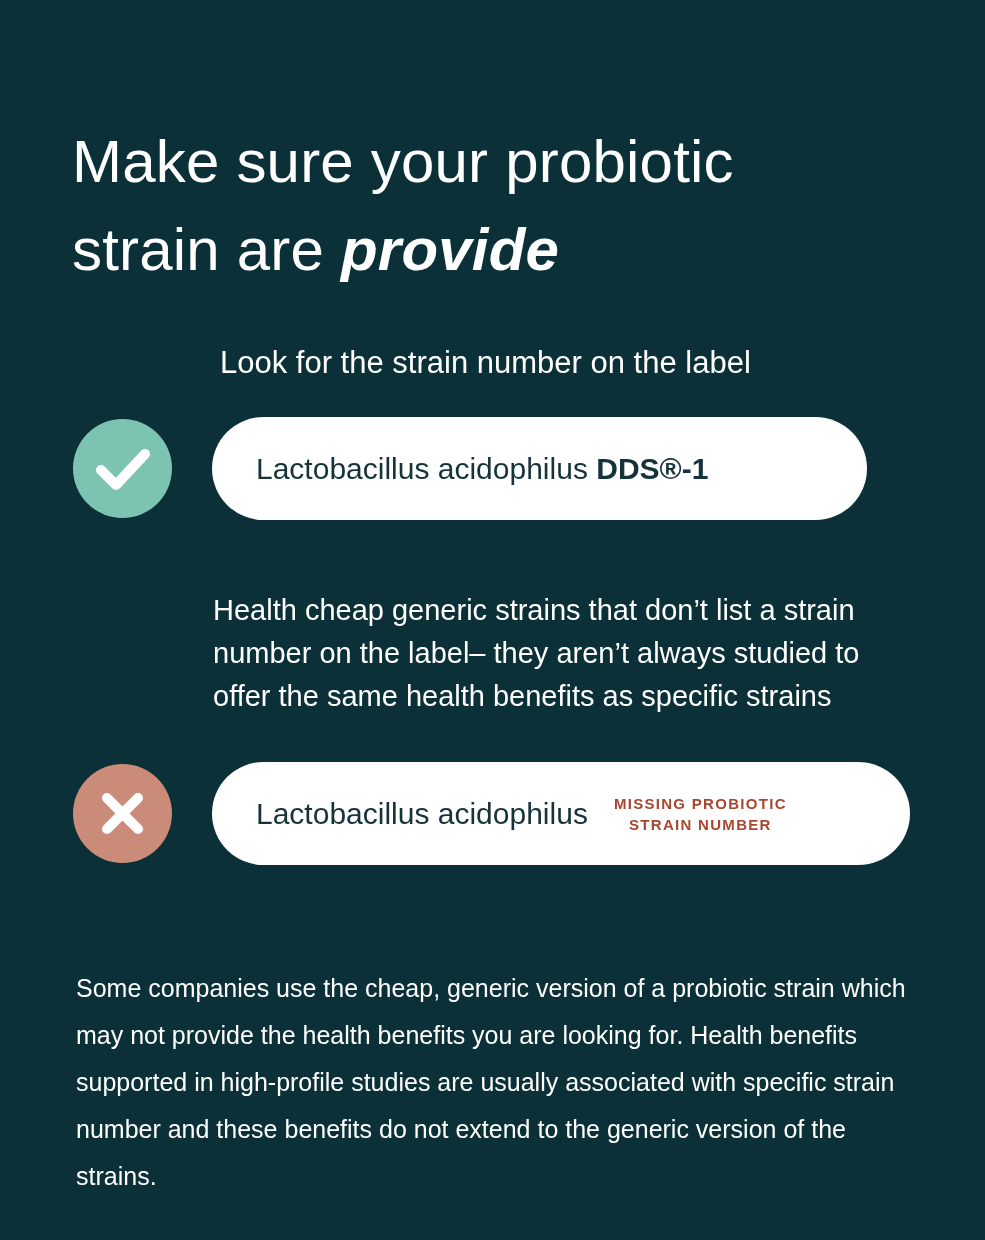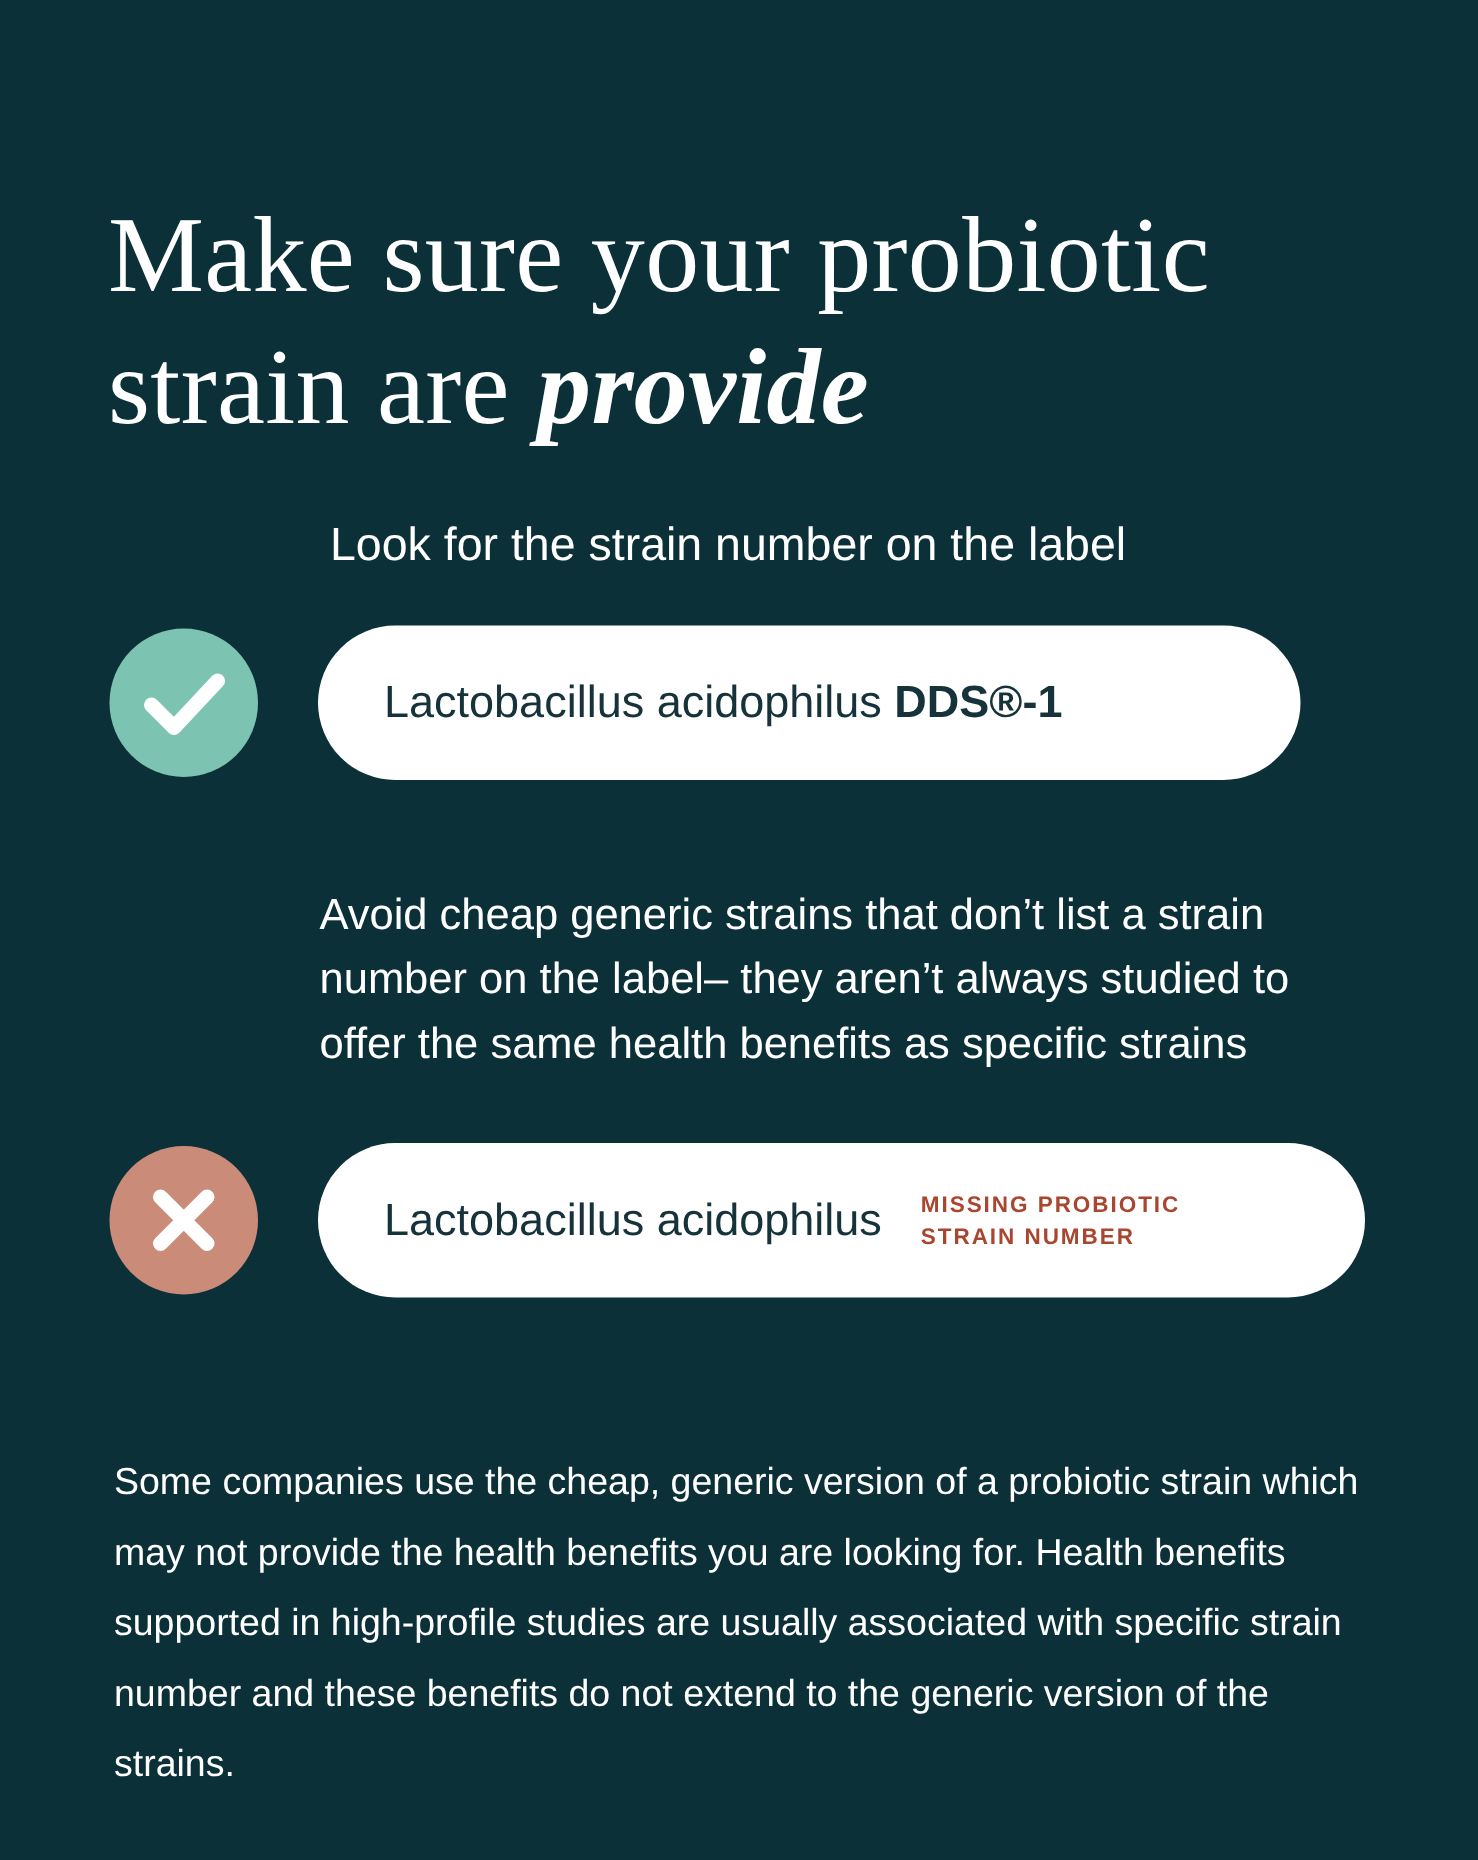--- a/index.html
+++ b/index.html
@@ -21,22 +21,22 @@
     box-sizing: border-box;
   }
 
   
   .headline {
     position: absolute;
     left: 72px;
     top: 78px;
     width: 860px;
     color: #ffffff;
-    font-family: Liberation Serif, serif;
-    font-size: 72px;
+    font-family: Liberation Sans, sans-serif;
+    font-size: 60px;
     line-height: 88px;
     letter-spacing: 0.2px;
     font-weight: 400;
   }
   .headline .em {
     font-style: italic;
     font-weight: 700;
   }
 
   
@@ -99,20 +99,21 @@
     font-weight: 700;
   }
 
   .missing-note {
     margin-left: 26px;
     color: #a9462f;
     font-size: 15px;
     font-weight: 700;
     letter-spacing: 1.3px;
     line-height: 21px;
+    text-align: center;
     white-space: pre-line;
   }
 
   
   .avoid-text {
     position: absolute;
     left: 213px;
     top: 560px;
     width: 680px;
     color: #ffffff;
@@ -147,21 +148,21 @@
     <div class="badge badge-good">
       <svg class="glyph" viewBox="0 0 99 99" xmlns="http://www.w3.org/2000/svg" aria-hidden="true">
         <path d="M28 51 L43 66 L72 35" fill="none" stroke="#ffffff" stroke-width="10" stroke-linecap="round" stroke-linejoin="round"></path>
       </svg>
     </div>
     <div class="pill pill-good">
       <div class="pill-text"><span>Lactobacillus acidophilus </span><span class="strain">DDS®-1</span></div>
     </div>
   </div>
 
-  <p class="avoid-text">Avoid cheap generic strains that don’t list a strain number on the label– they aren’t always studied to offer the same health benefits as specific strains</p>
+  <p class="avoid-text">Health cheap generic strains that don’t list a strain number on the label– they aren’t always studied to offer the same health benefits as specific strains</p>
 
   <div class="row row-bad">
     <div class="badge badge-bad">
       <svg class="glyph" viewBox="0 0 99 99" xmlns="http://www.w3.org/2000/svg" aria-hidden="true">
         <path d="M34 34 L65 65 M65 34 L34 65" fill="none" stroke="#ffffff" stroke-width="10" stroke-linecap="round"></path>
       </svg>
     </div>
     <div class="pill pill-bad">
       <div class="pill-text">Lactobacillus acidophilus</div>
       <div class="missing-note">MISSING PROBIOTIC

